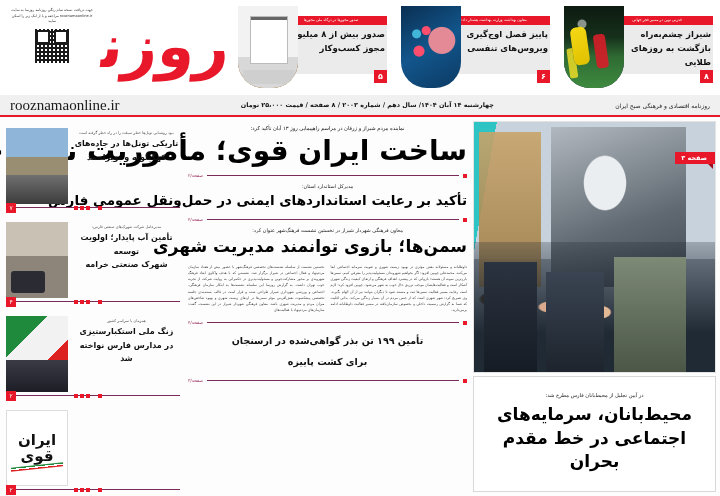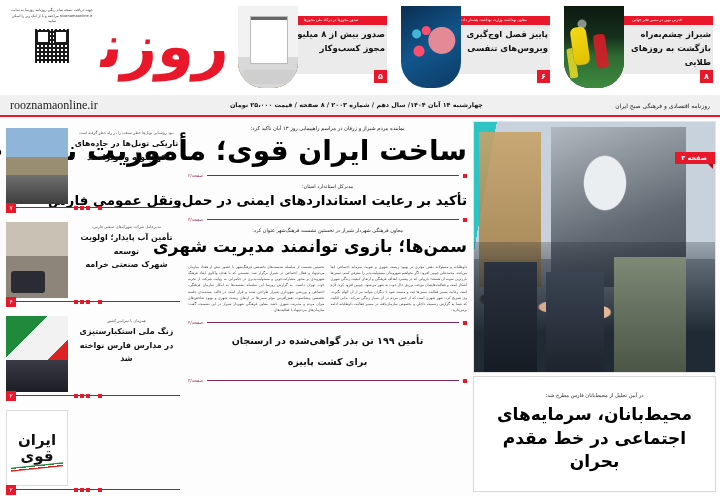--- a/index.html
+++ b/index.html
@@ -195,21 +195,21 @@
     flex: 0 0 auto;
   }
   .info-date {
     font-size: 6.4px;
     color: #111;
     font-weight: bold;
     margin-right: auto;
     margin-left: auto;
   }
   .info-site {
-    font-size: 12px;
+    font-size: 15px;
     color: #1a1a1a;
     font-family: "Liberation Serif", serif;
     direction: ltr;
     flex: 0 0 auto;
     text-align: center;
   }
 
   
   .main {
     position: absolute;

